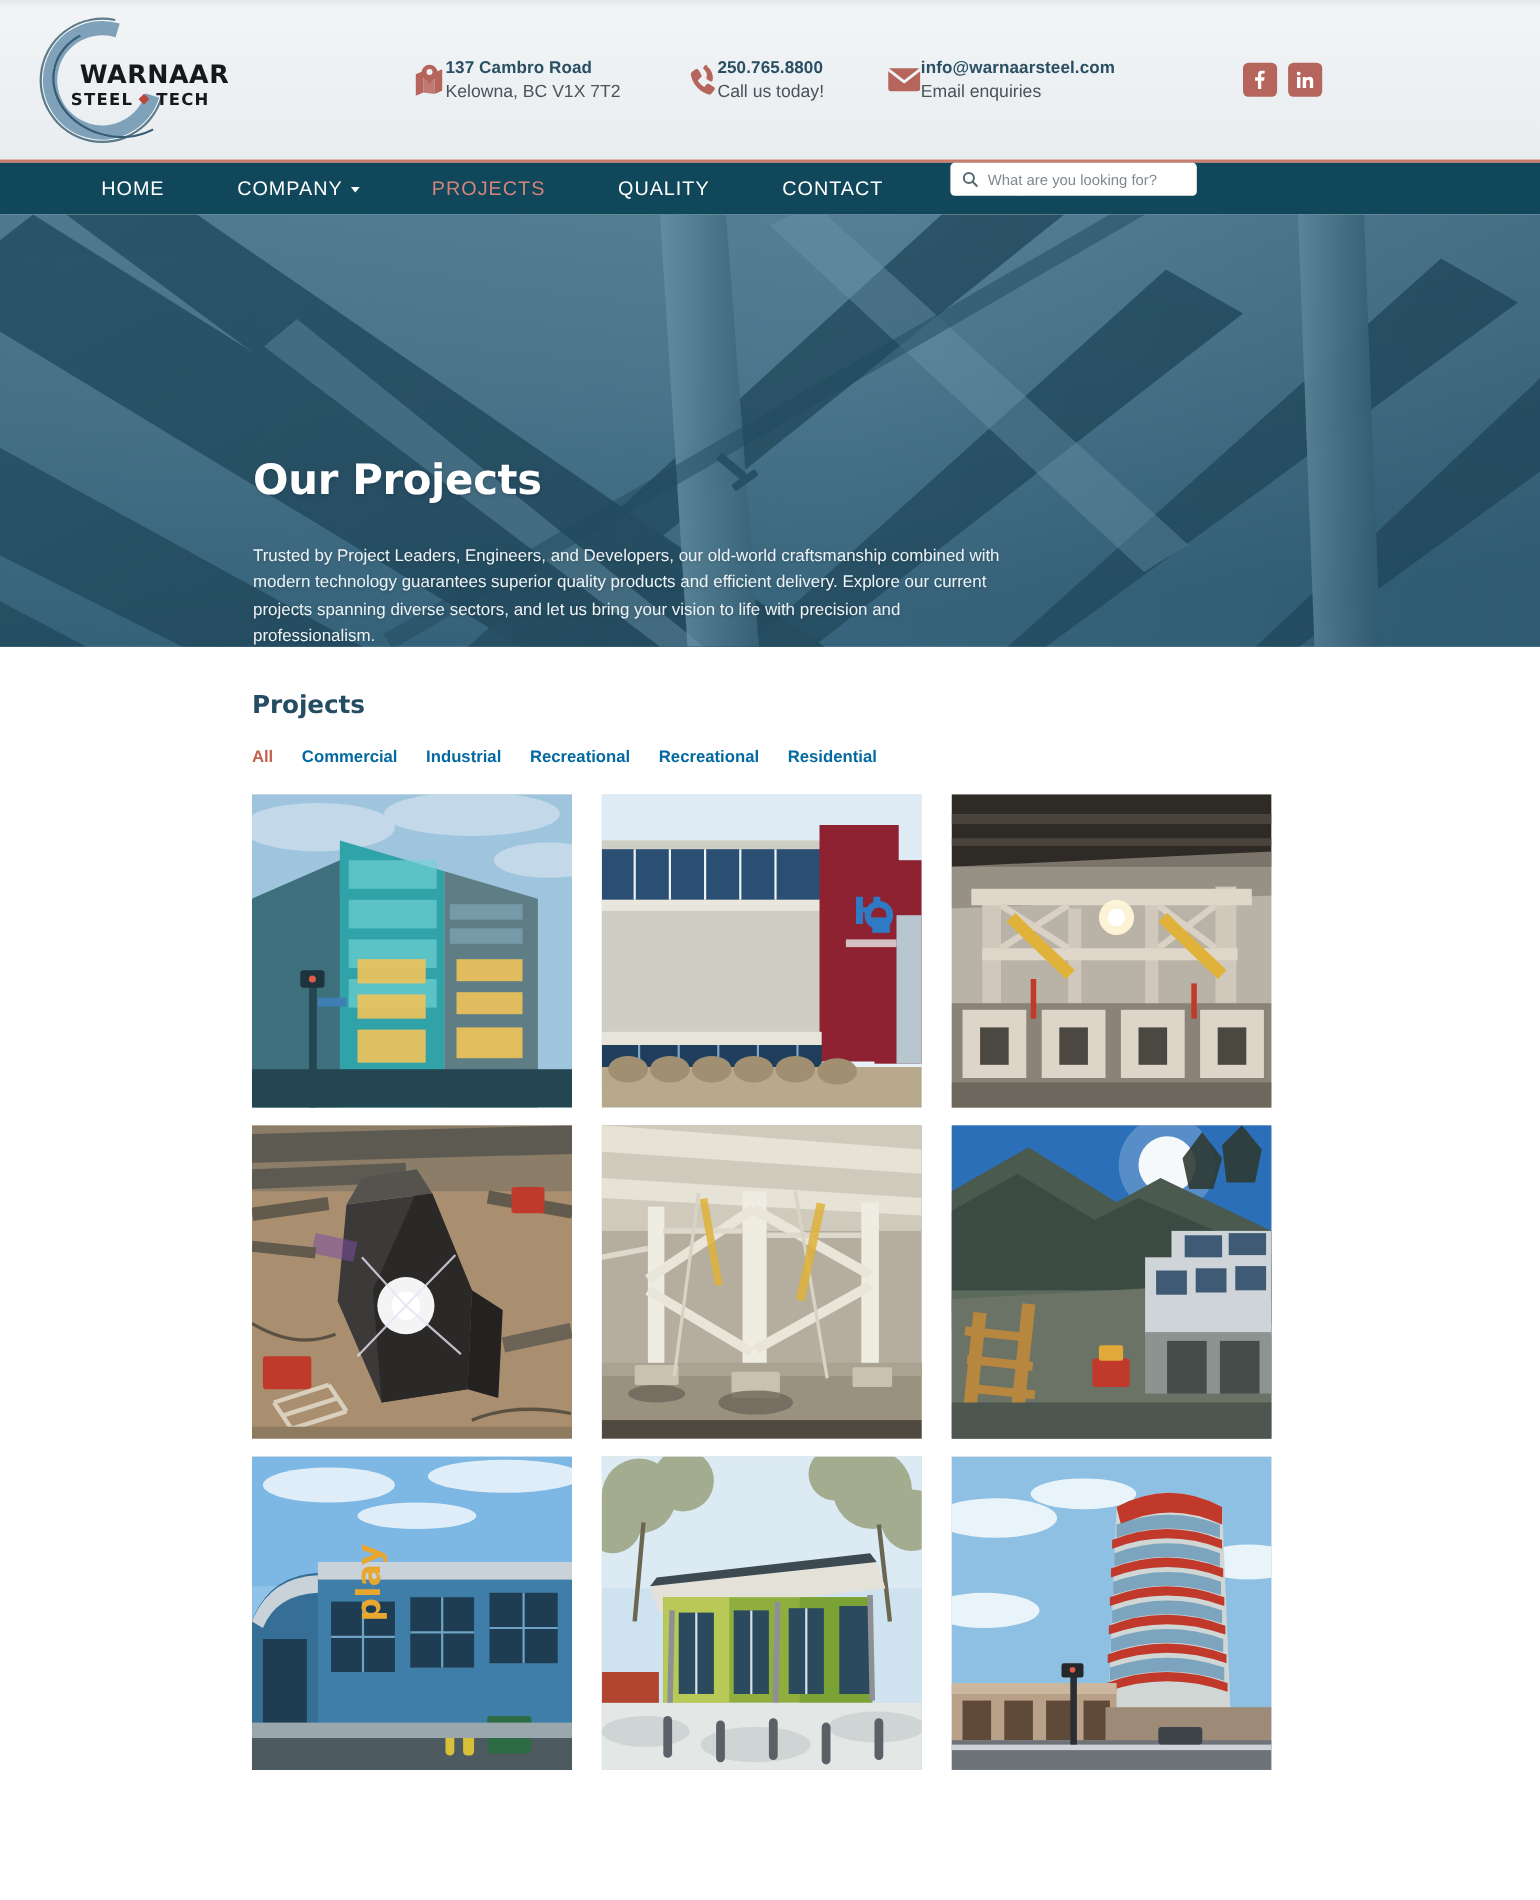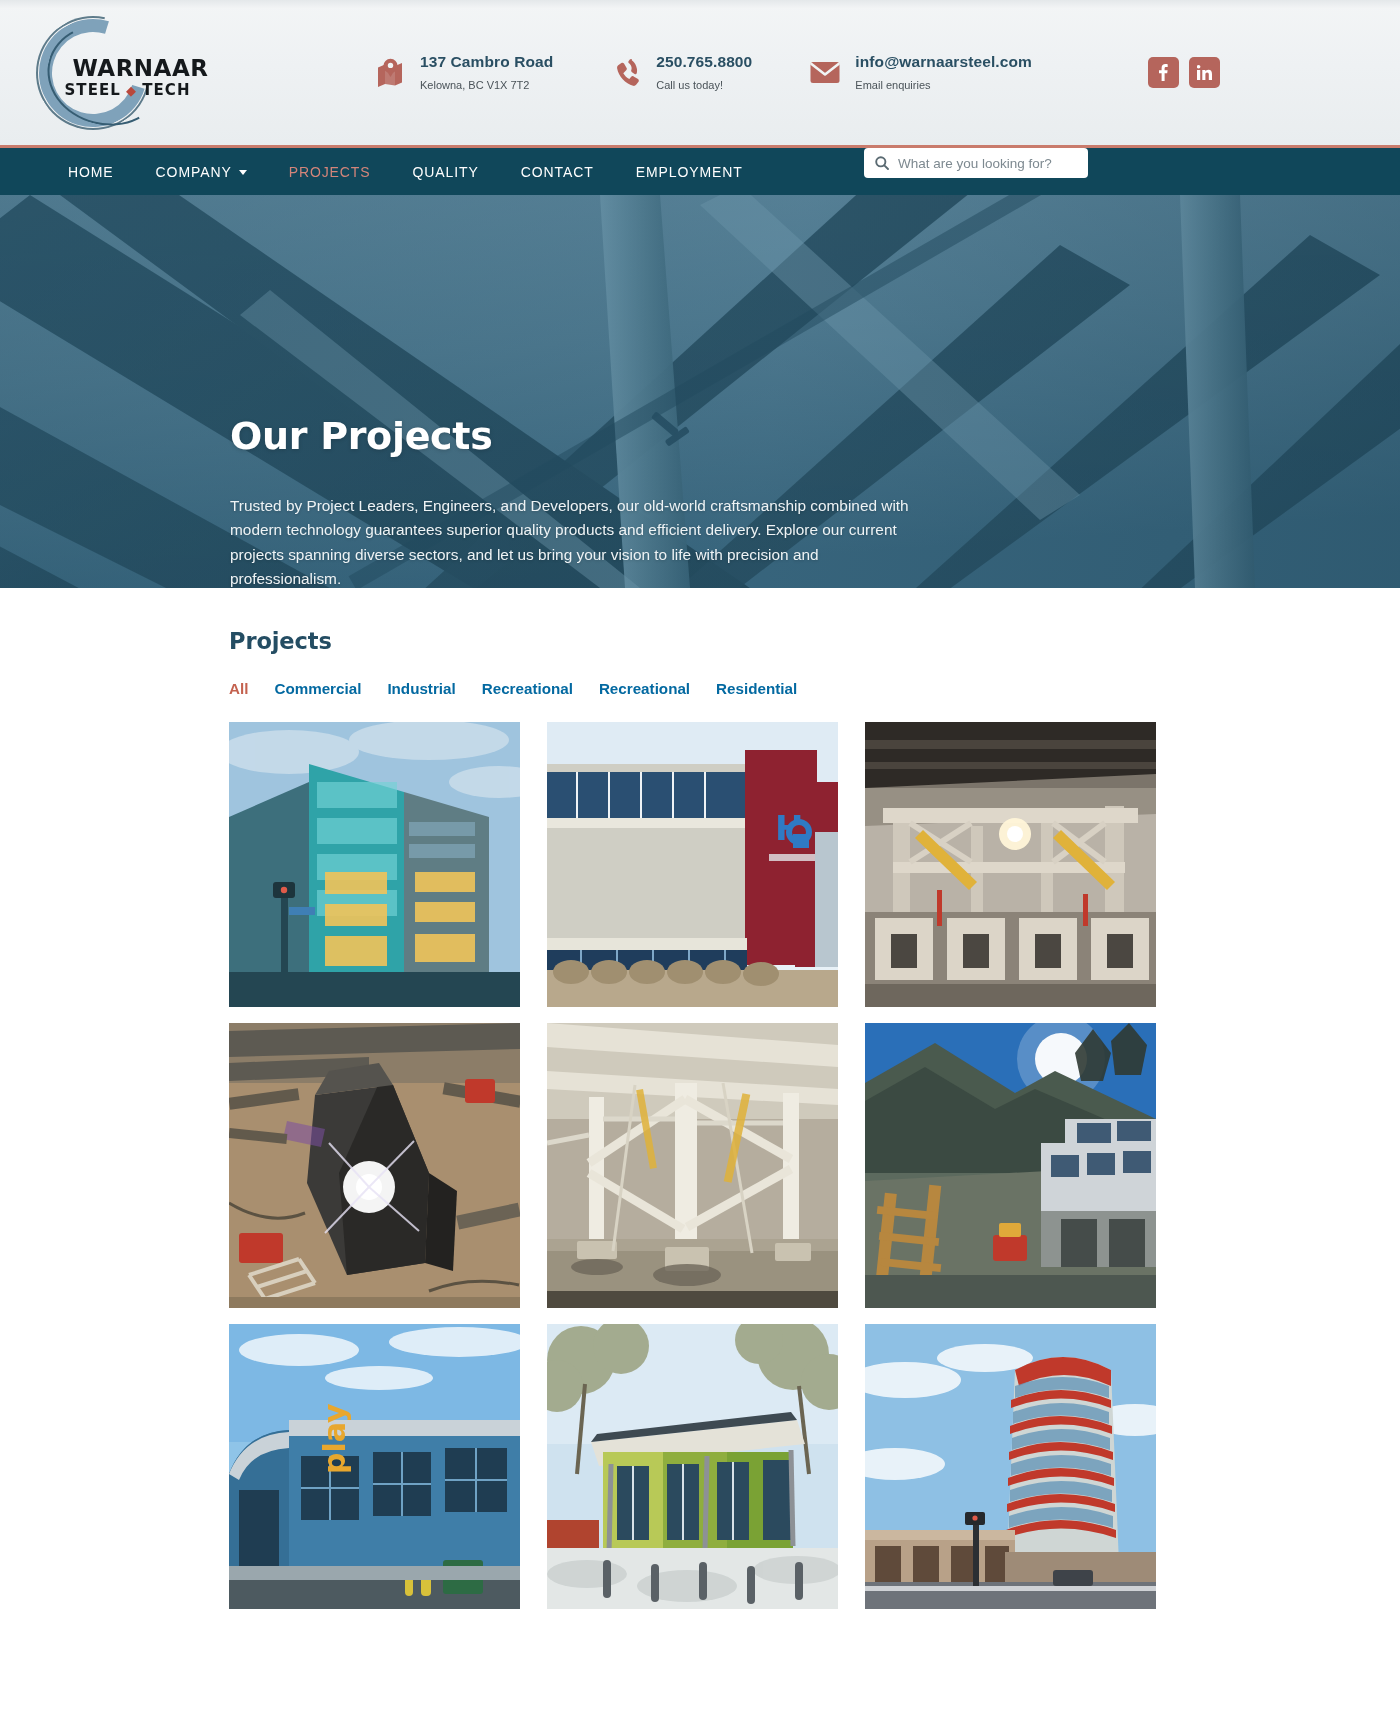--- a/index.html
+++ b/index.html
@@ -101,39 +101,38 @@
   
   .contacts {
     display: flex;
     align-items: center;
     gap: 58px;
     margin-left: 160px;
   }
   .contact {
     display: flex;
     align-items: center;
-    gap: 15px;
   }
   .c-icon {
     width: 30px; height: 32px;
     flex: none;
     color: #b5655c;
     display: flex; align-items: center; justify-content: center;
   }
   .c-icon svg { display: block; }
   .c-text { line-height: 1.32; }
   .c-title {
     font-size: 15.5px;
     font-weight: 700;
     color: #2a4f63;
     letter-spacing: .1px;
     white-space: nowrap;
   }
   .c-sub {
-    font-size: 11px;
+    font-size: 16px;
     color: #4a5359;
     white-space: nowrap;
     margin-top: 2px;
   }
 
   .social {
     display: flex;
     gap: 10px;
     margin-left: 58px;
   }
@@ -154,30 +153,31 @@
   .nav {
     height: 47px;
     background: #10475a;
     display: flex;
     align-items: center;
     padding-left: 68px;
     position: relative;
   }
   .nav-item {
     color: #ffffff;
-    font-size: 14px;
+    font-size: 18px;
     letter-spacing: .9px;
     font-weight: 400;
     text-decoration: none;
     margin-right: 42px;
     display: flex;
     align-items: center;
     gap: 7px;
     white-space: nowrap;
     cursor: pointer;
+    margin-left: 24px;
   }
   .nav-item.active { color: #d4857a; }
   .caret {
     width: 0; height: 0;
     border-left: 4.5px solid transparent;
     border-right: 4.5px solid transparent;
     border-top: 5px solid #ffffff;
     display: inline-block;
     margin-top: 2px;
   }

